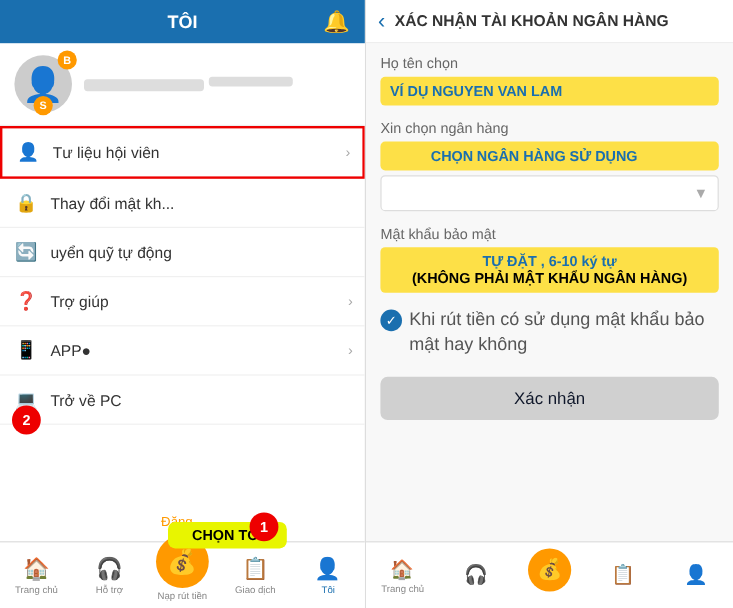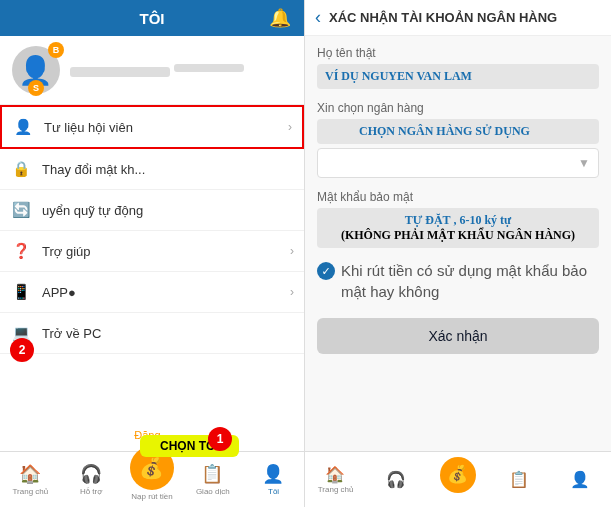--- a/index.html
+++ b/index.html
@@ -323,30 +323,29 @@
       margin-bottom: 12px;
     }
 
     .form-label {
       font-size: 12px;
       color: #666;
       margin-bottom: 4px;
     }
 
     .callout-yellow {
-      background: #e5e5e5;
+      background: #fde047;
       border-radius: 4px;
       padding: 5px 8px;
       font-size: 12px;
       font-weight: bold;
       color: #000;
       display: flex;
       align-items: center;
       flex-wrap: wrap;
-      font-family: Liberation Serif, serif;
     }
 
     .callout-yellow .highlight-blue {
       color: #1a6faf;
       font-weight: bold;
       margin-left: 3px;
     }
 
     .select-row {
       display: flex;
@@ -560,21 +559,21 @@
 
   <div class="right-header">
     <span class="back-btn">‹</span>
     <span class="right-header-title">XÁC NHẬN TÀI KHOẢN NGÂN HÀNG</span>
   </div>
 
   <div class="right-content">
 
     
     <div class="form-group">
-      <div class="form-label">Họ tên thật</div>
+      <div class="form-label">Họ tên chọn</div>
       <div class="callout-yellow">
         <span style="color:#1a6faf;font-weight:bold;">VÍ DỤ</span>
         <span class="highlight-blue">NGUYEN VAN LAM</span>
       </div>
     </div>
 
     
 
     
     <div class="form-group">

